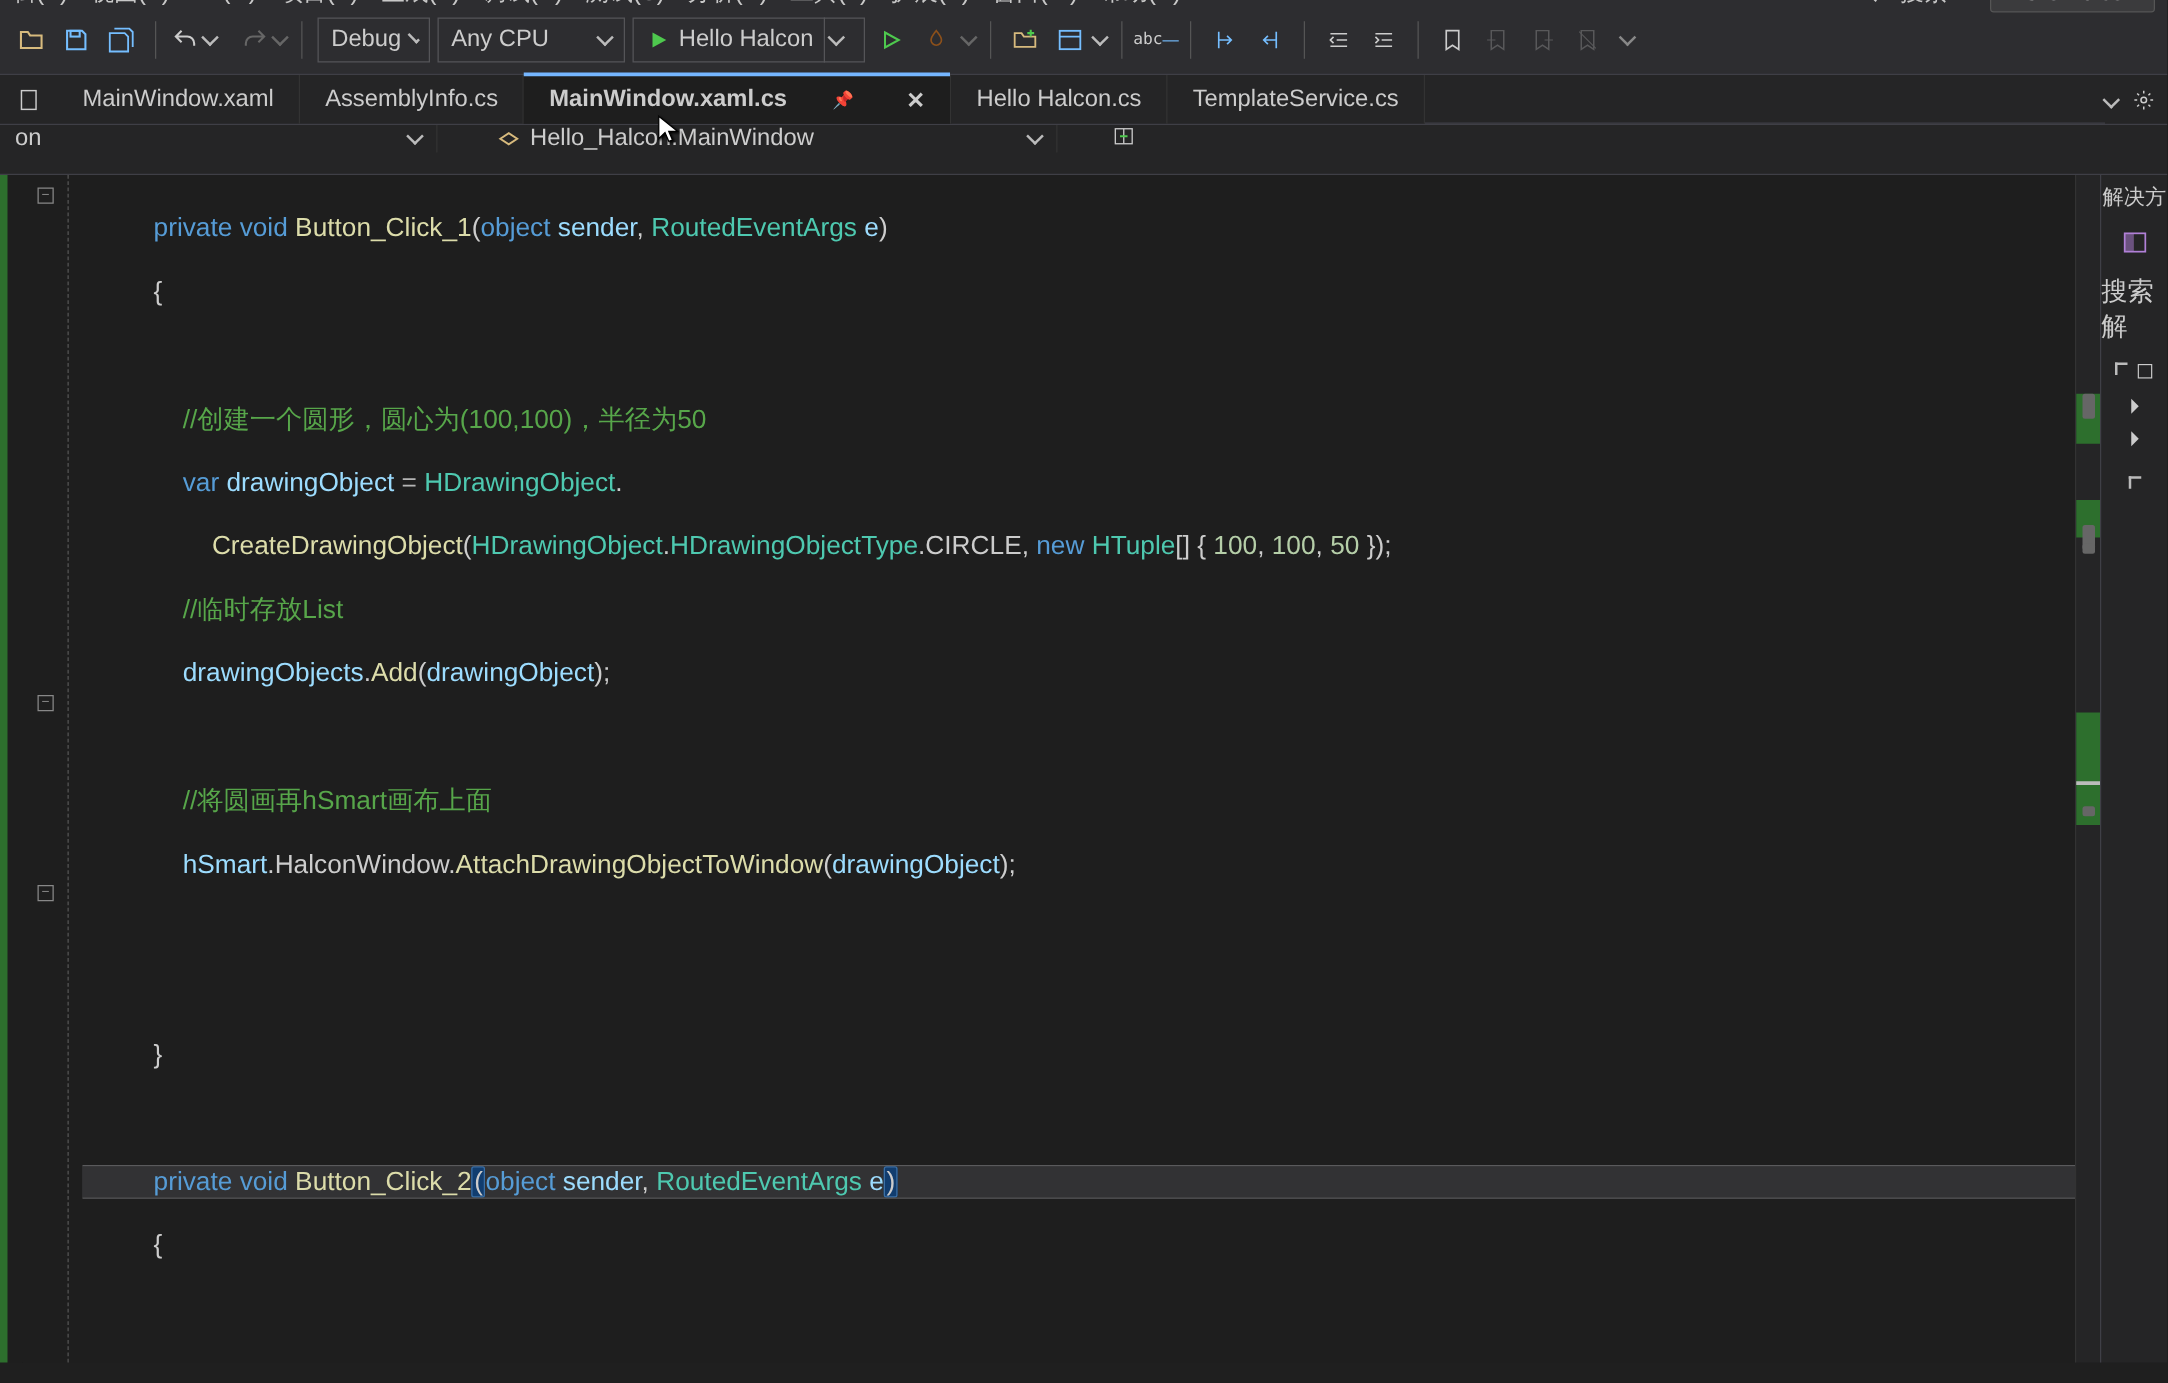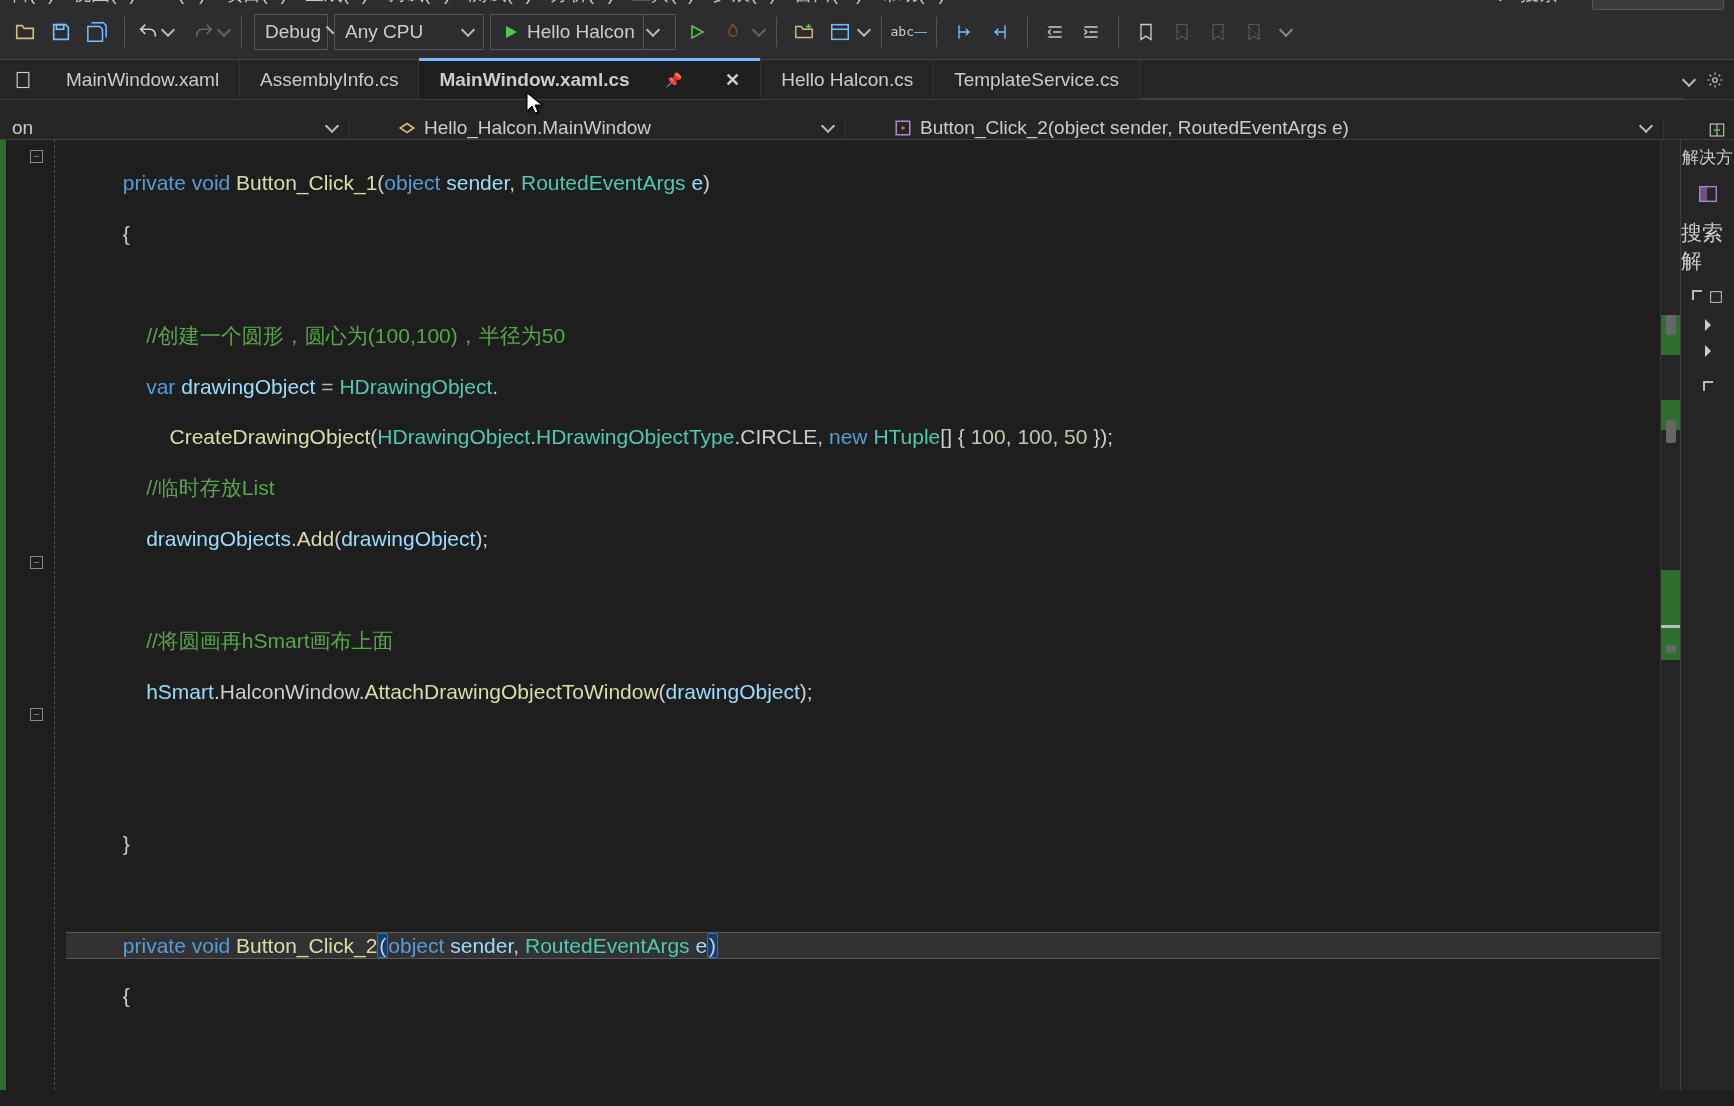--- a/index.html
+++ b/index.html
@@ -40,41 +40,41 @@
   .menubar-spacer { flex:1; }
   .menubar-right { display:flex; align-items:center; gap:18px; }
   .search-icon {width:16px;height:16px;}
   .app-badge { background:#3b3b3d; border:1px solid #555; color:#d8d8d8; padding:4px 14px; border-radius:3px; font-size:18px; }
 
   
   .toolbar { height:56px; display:flex; align-items:center; padding:0 10px; gap:6px; background:var(--bg-toolbar); border-bottom:1px solid var(--border); }
   .tb-btn { width:30px; height:30px; display:flex; align-items:center; justify-content:center; color:var(--text); }
   .tb-div { width:1px; height:30px; background:#555; margin:0 6px; }
   .tb-dropdown { height:36px; border:1px solid var(--border-light); background:transparent; color:var(--text); display:flex; align-items:center; padding:0 10px; gap:8px; font-size:19px; }
-  .tb-dropdown.config { width:74px; }
+  .tb-dropdown.config { width:90px; }
   .tb-dropdown.platform { width:150px; }
   .tb-run { height:36px; border:1px solid var(--border-light); display:flex; align-items:center; padding:0 12px; gap:8px; font-size:19px; }
   .tb-run-split { width:20px; border-left:1px solid var(--border-light); height:36px;display:flex;align-items:center;justify-content:center;}
   .chev-down { width:10px;height:10px;border-left:2px solid #bbb;border-bottom:2px solid #bbb; transform:rotate(-45deg); margin-top:-4px;}
   .play-empty { color:#4ec94e; }
   .tb-history { display:flex; align-items:center; }
 
   
   .tabrow { display:flex; height:40px; background:#252526; border-bottom:1px solid var(--border); align-items:stretch; }
   .tabrow .doc-icon { width:46px; display:flex; align-items:center; justify-content:center; }
   .tab { padding:0 20px; display:flex; align-items:center; gap:8px; color:var(--text); font-size:19px; border-right:1px solid #333; position:relative; }
   .tab.active { background:var(--bg-editor); font-weight:bold;gap:36px; }
   .tab.active::before { content:""; position:absolute; left:0; right:0; top:-2px; height:3px; background:var(--accent-blue-tab); }
   .tab .pin { font-size:14px; color:#aaa; }
   .tab .close { color:#ccc; font-size:18px; margin-left:6px; }
   .tabrow-spacer { flex:1; border-bottom:1px solid var(--border); }
   .tabrow-actions {display:flex;align-items:center;gap:12px;padding-right:10px;}
 
   
-  .navbar { height:40px; display:flex; align-items:flex-end; background:#252526; border-bottom:1px solid var(--border);gap:36px; }
+  .navbar { height:40px; display:flex; align-items:flex-start; background:#252526; border-bottom:1px solid var(--border);gap:36px; }
   .nav-dd { display:flex; align-items:center; padding:0 12px; gap:8px; font-size:19px; color:var(--text); border-right:1px solid #333; }
   .nav-dd.first { width:350px; }
   .nav-dd.mid { width:460px; }
   .nav-dd.last { flex:1; }
   .nav-icon { width:18px;height:18px; }
   .nav-actions { display:flex; align-items:center; padding:0 8px; gap:8px; }
   .dd-chev { margin-left:auto; }
 
   
   .main { display:flex; height:calc(1106px - 20px - 56px - 40px - 40px); }
@@ -312,28 +312,20 @@
     <span>on</span>
     <span class="chev-down dd-chev"></span>
   </div>
   <div class="nav-dd mid">
     <svg class="nav-icon" viewBox="0 0 16 16">
         <path d="M2 8l6-4 6 4-6 4z" fill="none" stroke="#d7ba7d" stroke-width="1.4"></path>
       </svg>
     <span>Hello_Halcon.MainWindow</span>
     <span class="chev-down dd-chev"></span>
   </div>
-  <div class="nav-dd last">
-    <svg class="nav-icon" viewBox="0 0 16 16">
-        <rect x="2" y="2" width="12" height="12" fill="none" stroke="#b180d7" stroke-width="1.4"></rect>
-        <circle cx="8" cy="8" r="1.5" fill="#888"></circle>
-      </svg>
-    <span>Button_Click_2(object sender, RoutedEventArgs e)</span>
-    <span class="chev-down dd-chev"></span>
-  </div>
   <div class="nav-actions">
     <span>
         <svg width="18" height="18" viewBox="0 0 24 24">
           <rect x="3" y="4" width="18" height="16" fill="none" stroke="#ccc" stroke-width="1.4"></rect>
           <line x1="12" y1="4" x2="12" y2="20" stroke="#ccc" stroke-width="1.4"></line>
           <path d="M8 12h8" stroke="#4ec94e" stroke-width="2"></path>
         </svg>
       </span>
   </div>
 </div>

